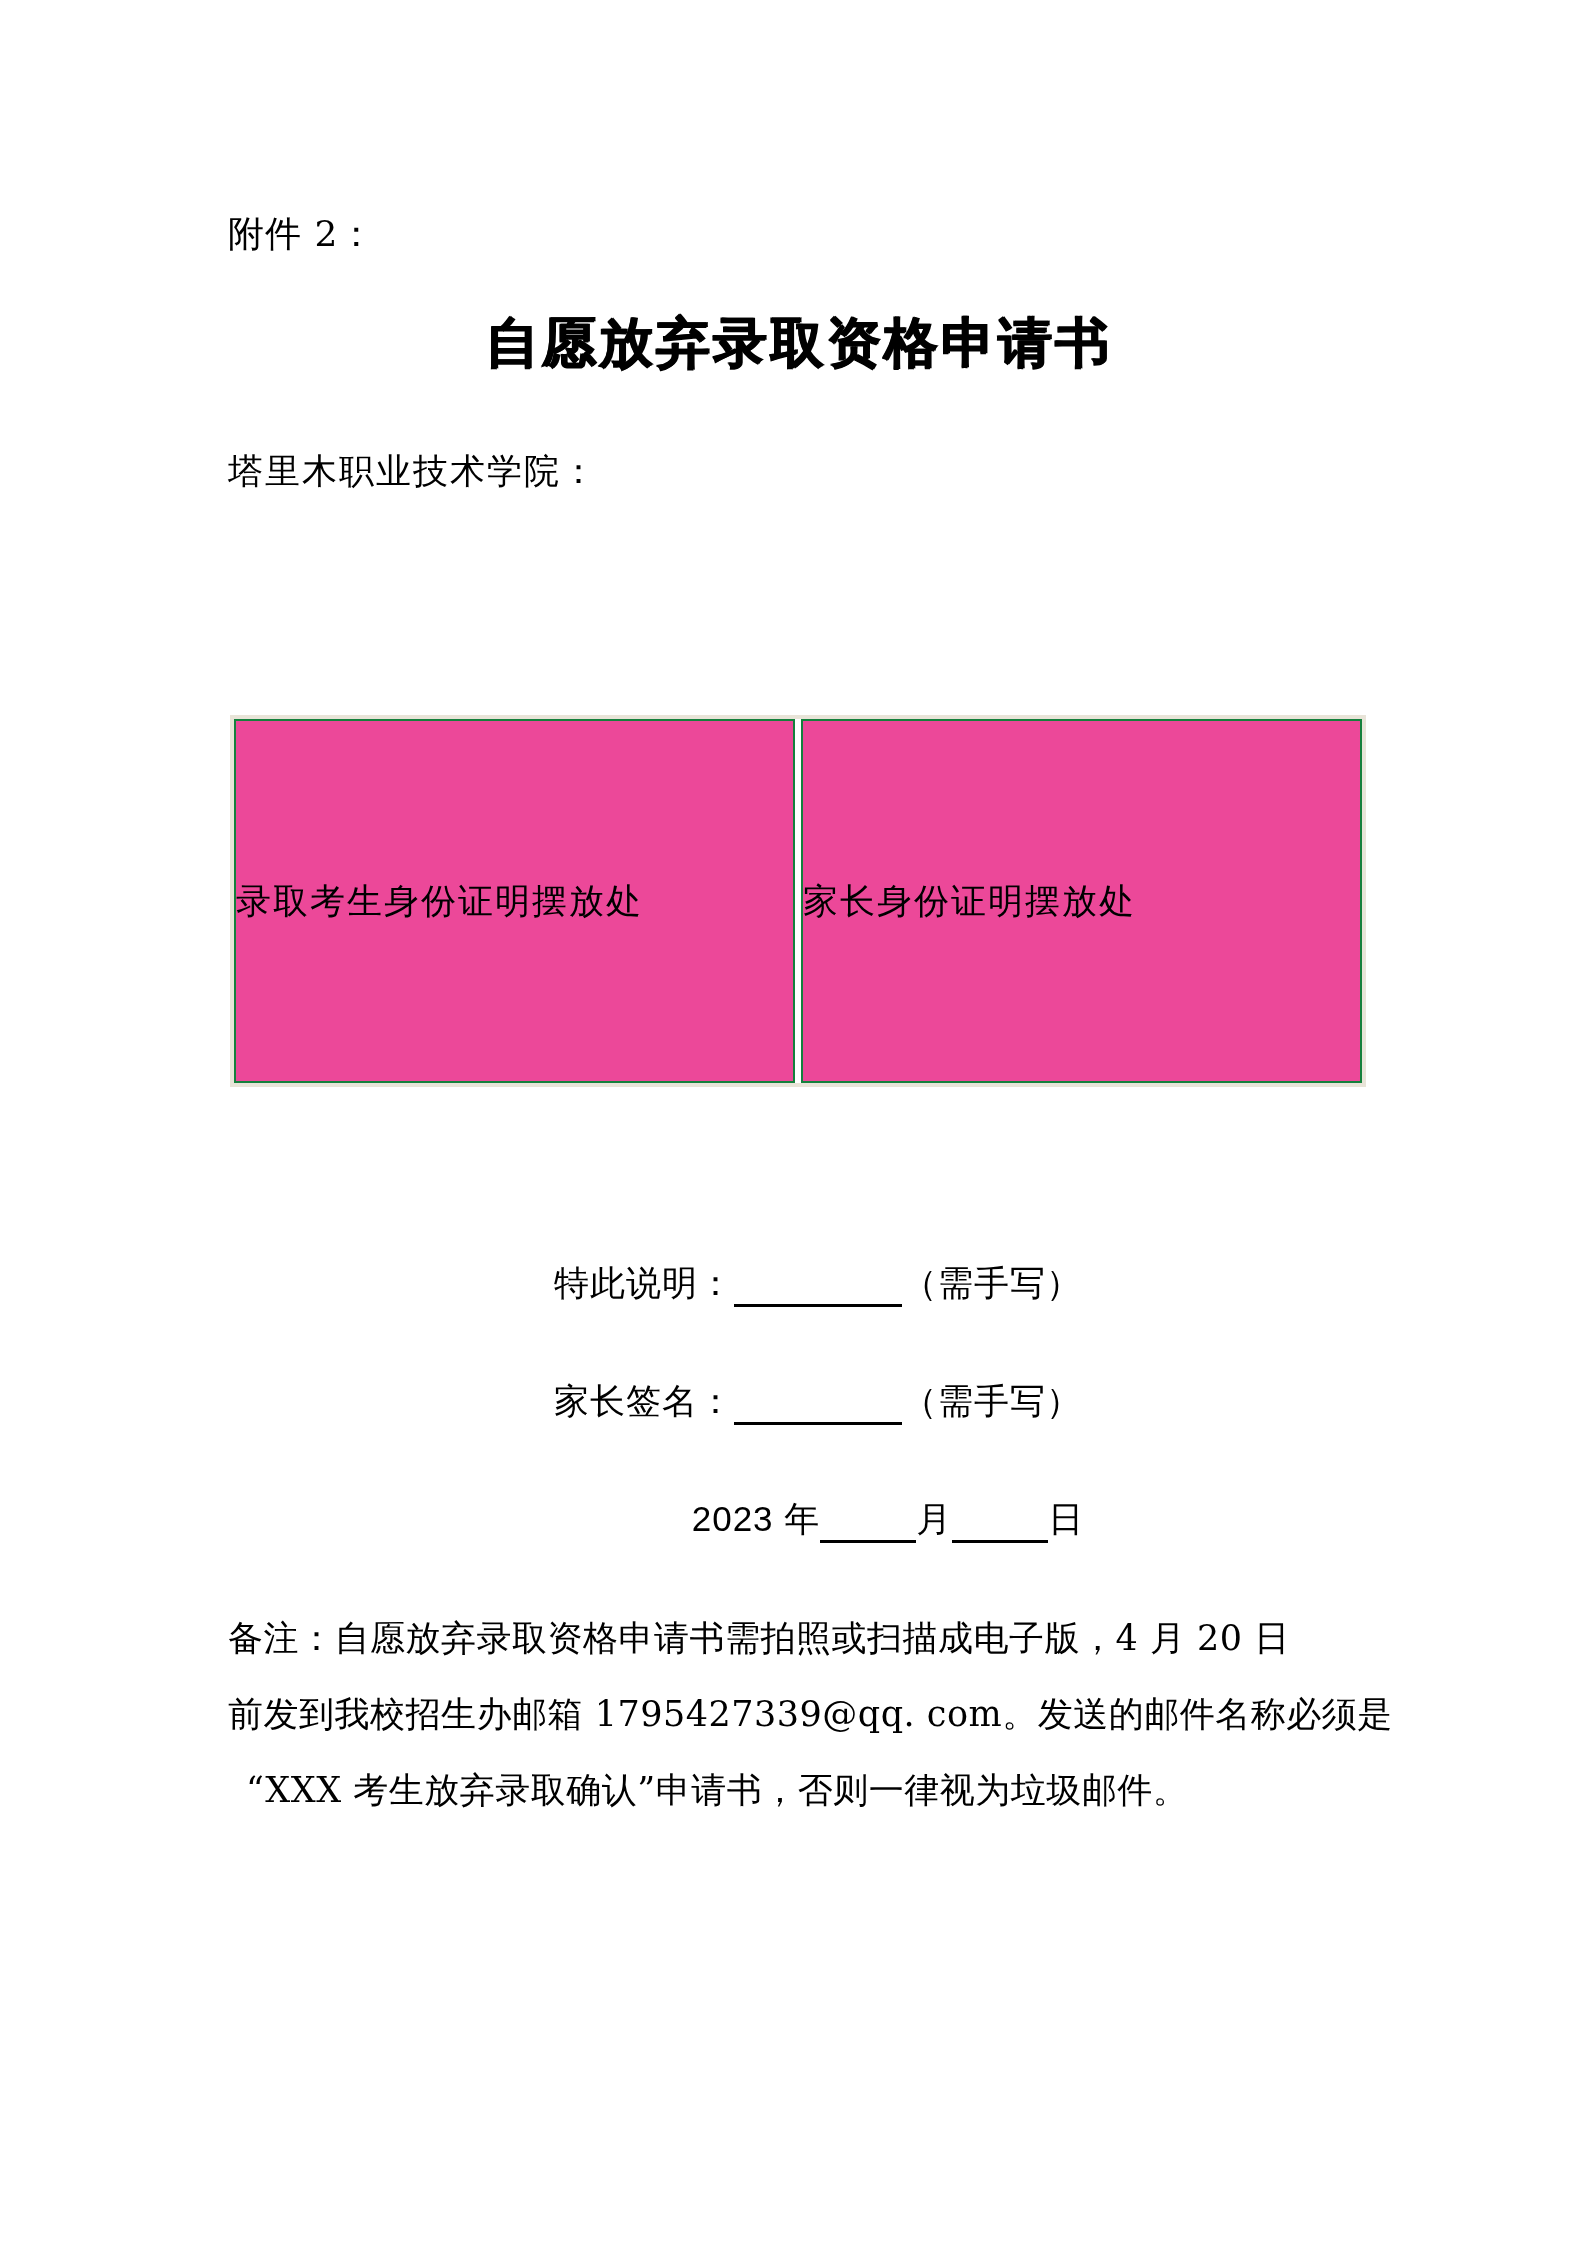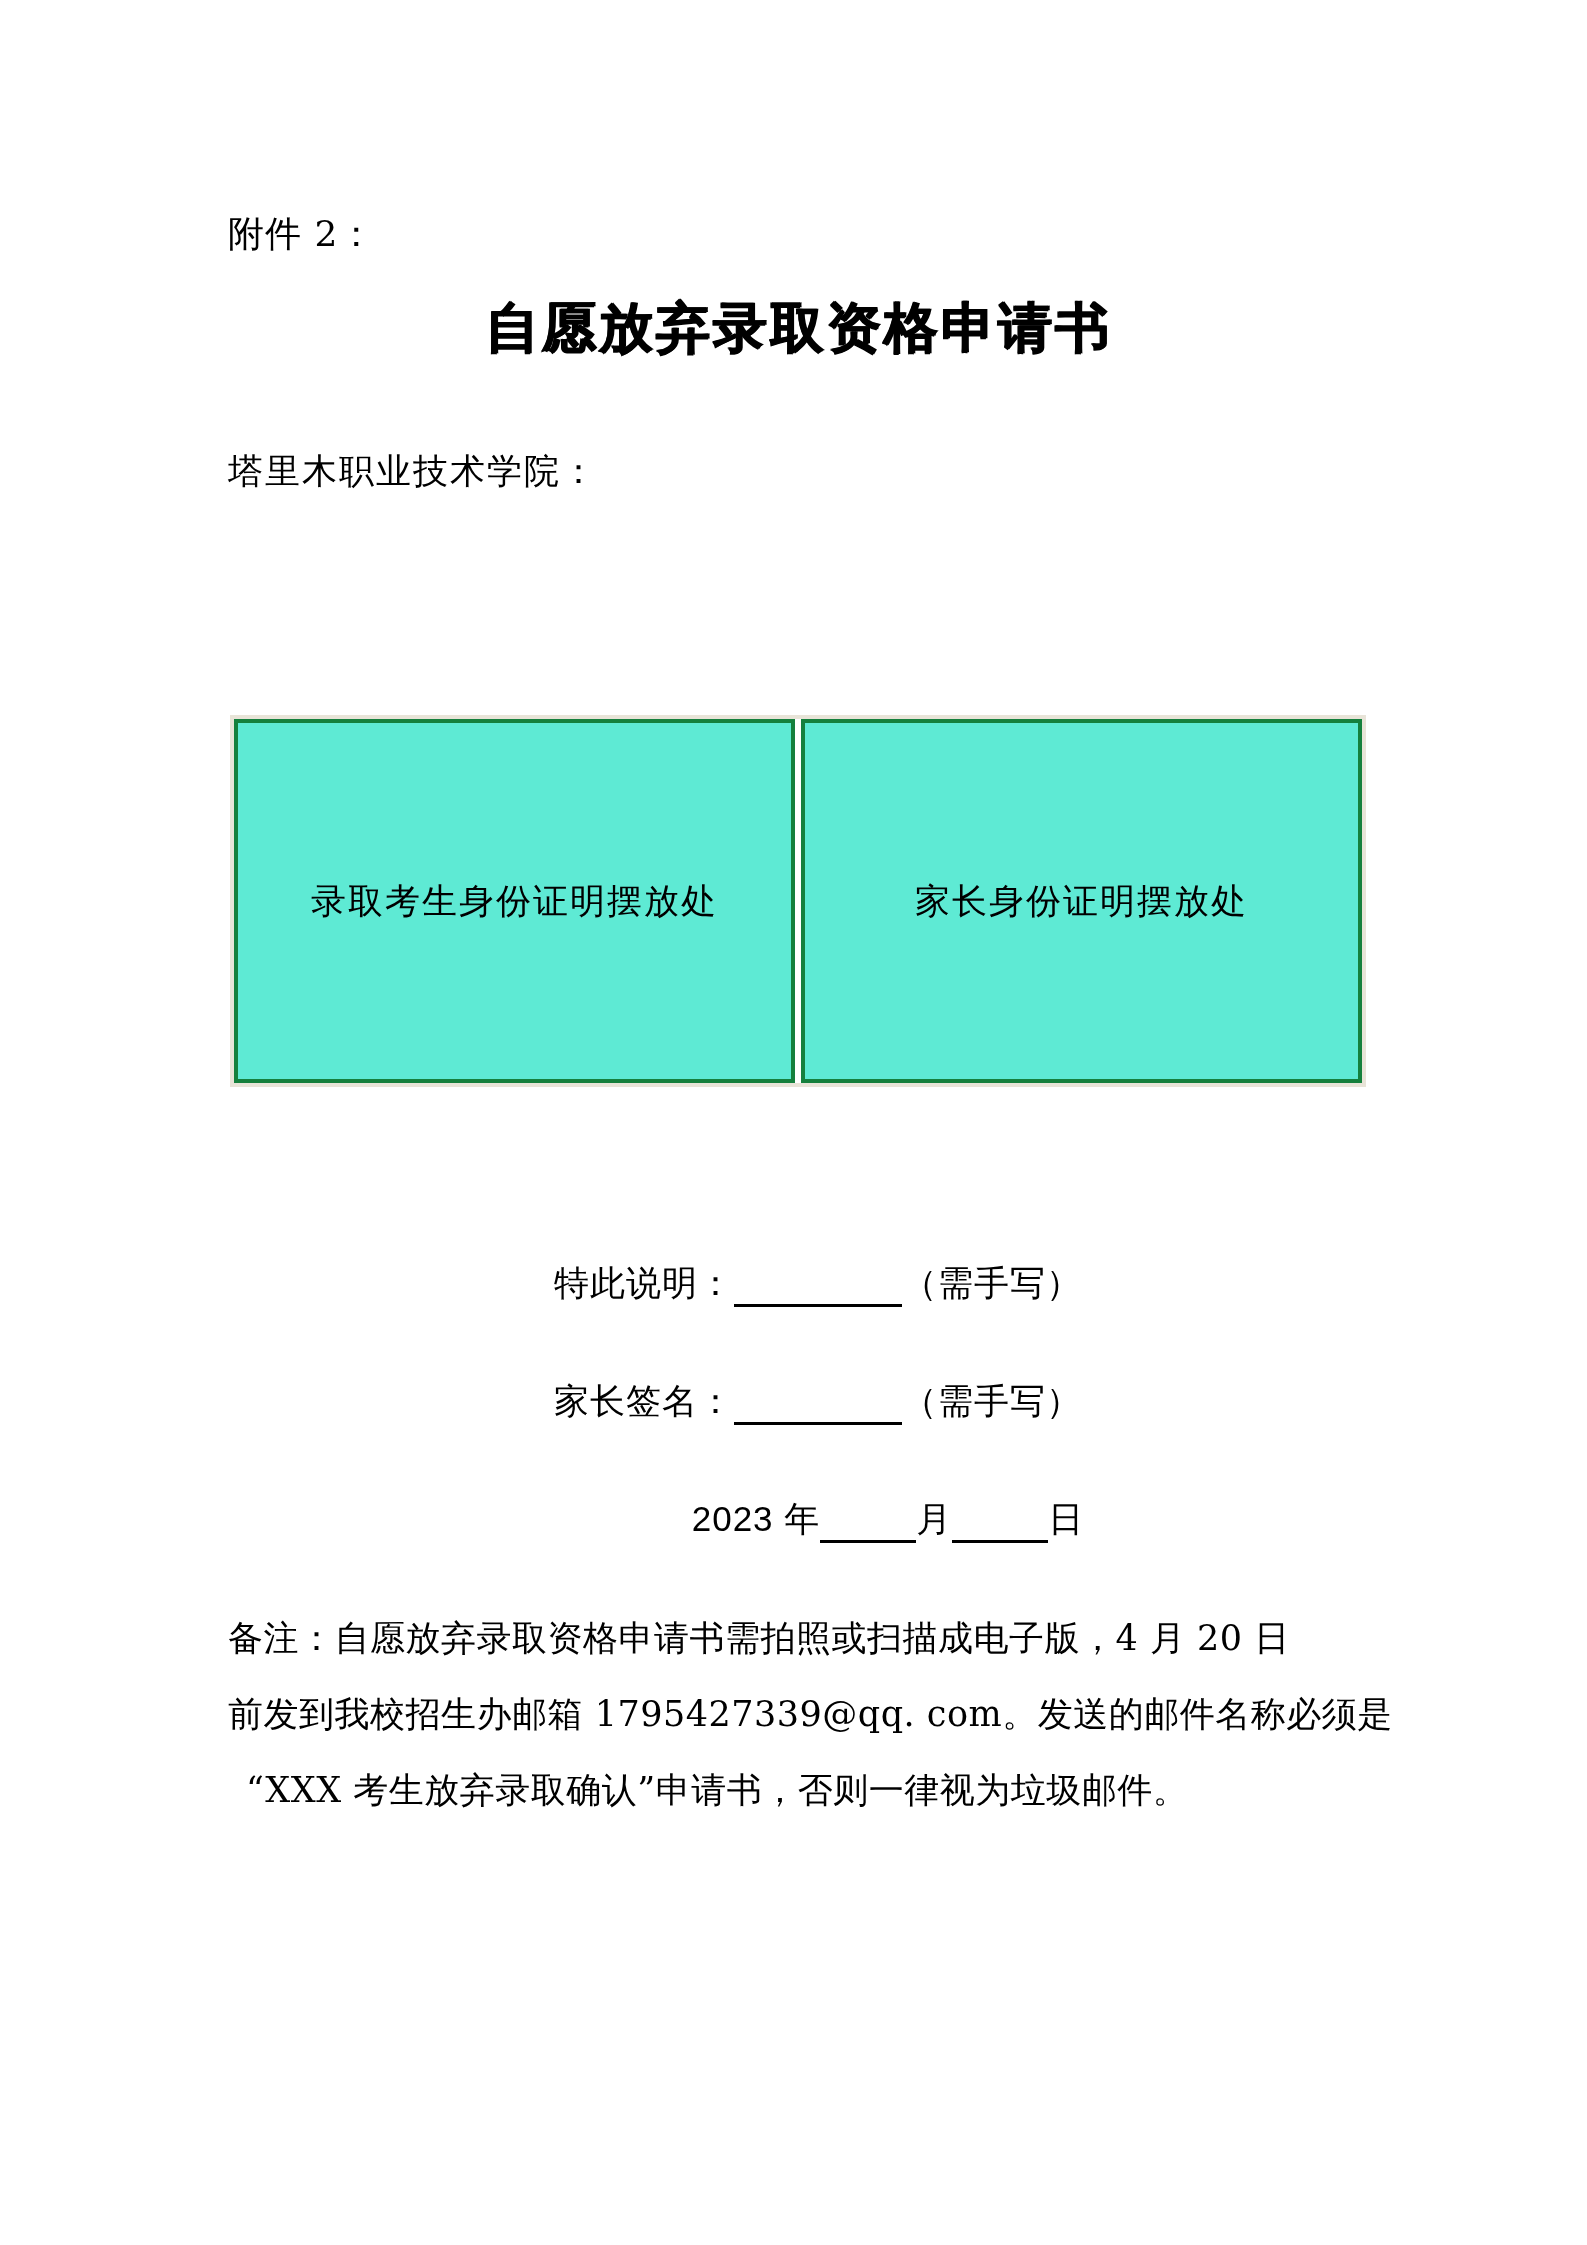--- a/index.html
+++ b/index.html
@@ -40,21 +40,21 @@
     font-size: 36px;
     letter-spacing: 1px;
     white-space: nowrap;
     font-family: "DejaVu Serif", "Liberation Serif", serif;
   }
 
   
   .doc-title {
     position: absolute;
     left: 0;
-    top: 292px;
+    top: 307px;
     width: 1140px;
     text-align: center;
     font-size: 54px;
     font-weight: bold;
     letter-spacing: 3px;
     white-space: nowrap;
     text-shadow: 1.5px 0 0 #000, 0 0.8px 0 #000;
     font-family: Liberation Mono, monospace;
   }
 
@@ -101,26 +101,26 @@
     left: 2px;
     top: 715px;
     width: 1136px;
     height: 372px;
     border: 4px solid #e8e4d8;
     box-sizing: border-box;
     display: flex;
   }
   .photo-box {
     flex: 1 1 0;
-    border: 4px solid #15803d;
+    border: 2px solid #15803d;
     box-sizing: border-box;
     display: flex;
     align-items: center;
-    justify-content: center;
-    background: #5eead4;
+    justify-content: flex-start;
+    background: #ec4899;
   }
   .photo-box + .photo-box { margin-left: 6px; }
   .photo-box-label {
     font-size: 35px;
     letter-spacing: 2px;
     white-space: nowrap;
   }
 
   
   .sig-block {

